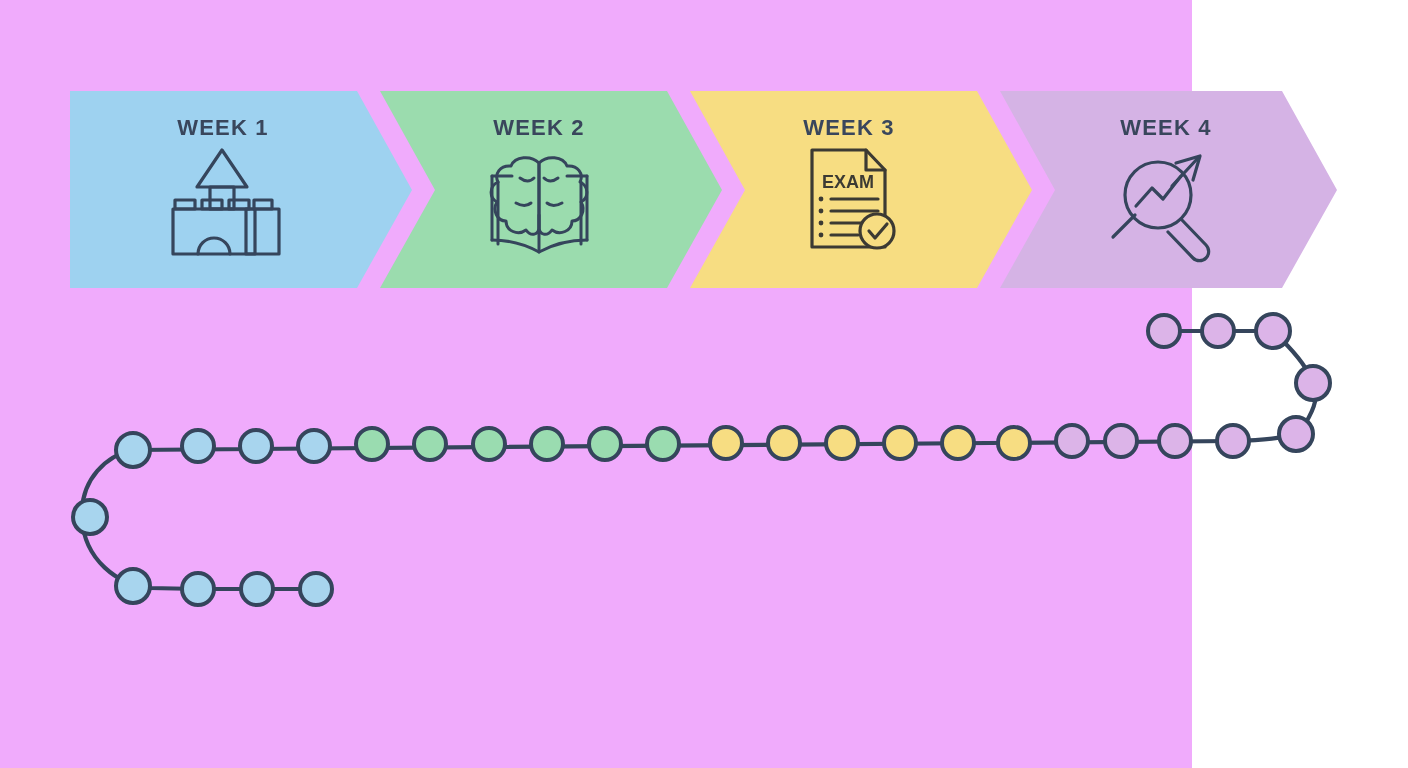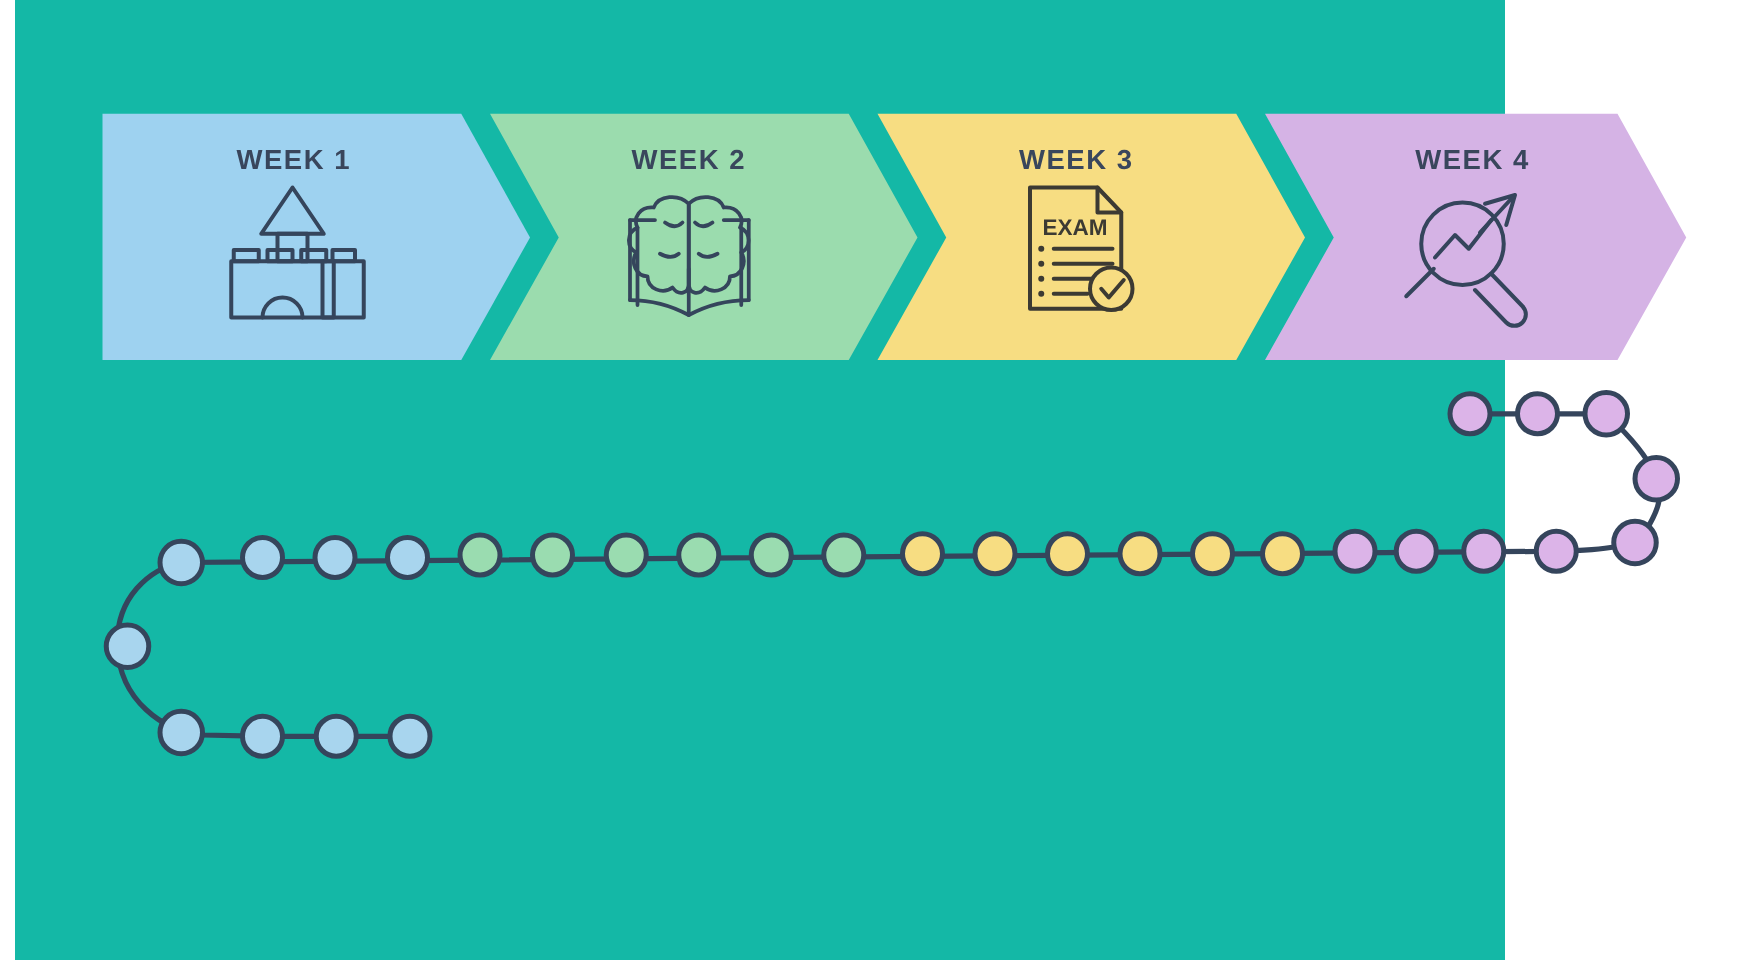--- a/index.html
+++ b/index.html
@@ -9,24 +9,24 @@
   }
   body {
     width: 1408px;
     height: 768px;
     font-family: "Liberation Sans", sans-serif;
     overflow: hidden;
     position: relative;
   }
   #stage {
     position: absolute;
-    left: 12px; top: 0;
+    left: 0; top: 0;
     width: 1192px;
     height: 768px;
-    background: #14b8a6;
+    background: #f0abfc;
   }
   .banner-label {
     font-family: "Liberation Sans", sans-serif;
     font-size: 22px;
     font-weight: 700;
     letter-spacing: 1.2px;
     fill: #39465c;
   }
   svg { display: block; }
 </style>

